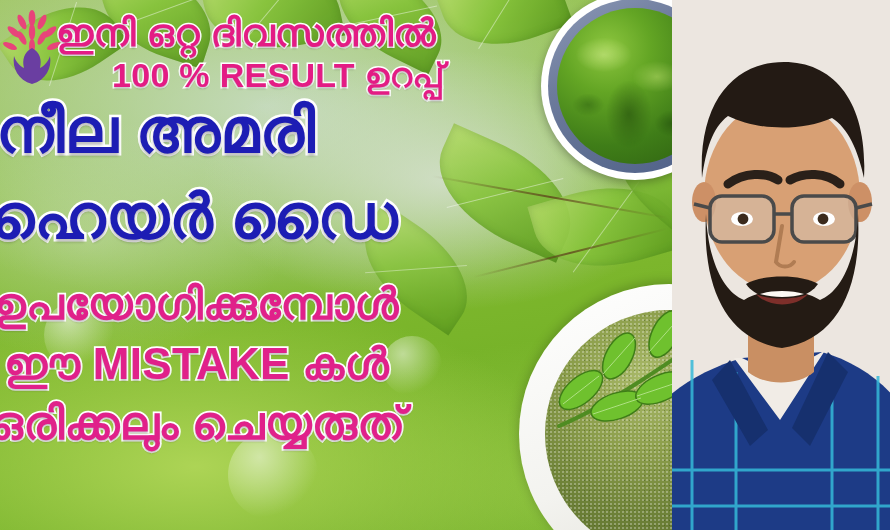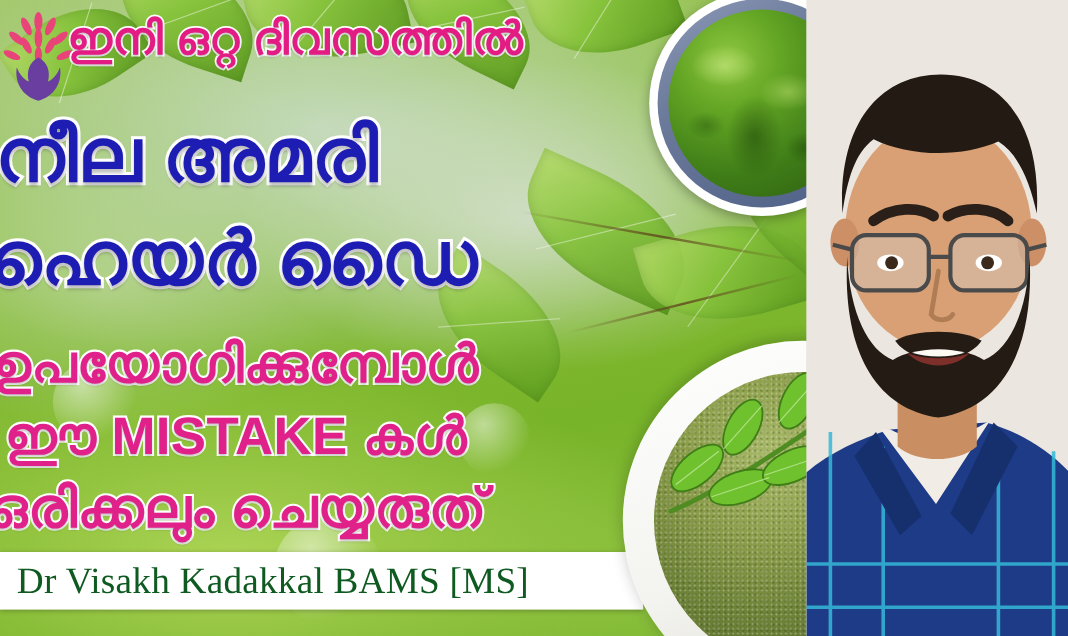--- a/index.html
+++ b/index.html
@@ -208,29 +208,27 @@
       </g>
     </svg>
   </div>
 
   <div class="paste-bowl">
     <div class="rim"></div>
     <div class="paste"></div>
   </div>
 
   <div class="txt pink" id="line-1">ഇനി ഒറ്റ ദിവസത്തിൽ</div>
+  <div class="txt pink" id="line-2">100 % RESULT ഉറപ്പ്</div>
   <div class="txt blue" id="line-3">നീല അമരി</div>
   <div class="txt blue" id="line-4">ഹെയർ ഡൈ</div>
   <div class="txt pink2" id="line-5">ഉപയോഗിക്കുമ്പോൾ</div>
   <div class="txt pink2" id="line-6">ഈ MISTAKE കൾ</div>
   <div class="txt pink2" id="line-7">ഒരിക്കലും ചെയ്യരുത്</div>
 
-  <div class="namebar">
-    <span>Dr Visakh Kadakkal BAMS [MS]</span>
-  </div>
 
   <div class="powder-bowl">
     <div class="pw"></div>
     <div class="sprig">
       <svg viewBox="0 0 200 150">
         <path d="M12 132 C60 112 120 70 186 24" stroke="#4f8c22" stroke-width="4" fill="none" stroke-linecap="round"></path>
         <g fill="#6fc12e" stroke="#3f7d18" stroke-width="1.5">
           <ellipse cx="34" cy="96" rx="26" ry="13" transform="rotate(-40 34 96)"></ellipse>
           <ellipse cx="70" cy="112" rx="27" ry="13" transform="rotate(-18 70 112)"></ellipse>
           <ellipse cx="72" cy="62" rx="25" ry="13" transform="rotate(-62 72 62)"></ellipse>

